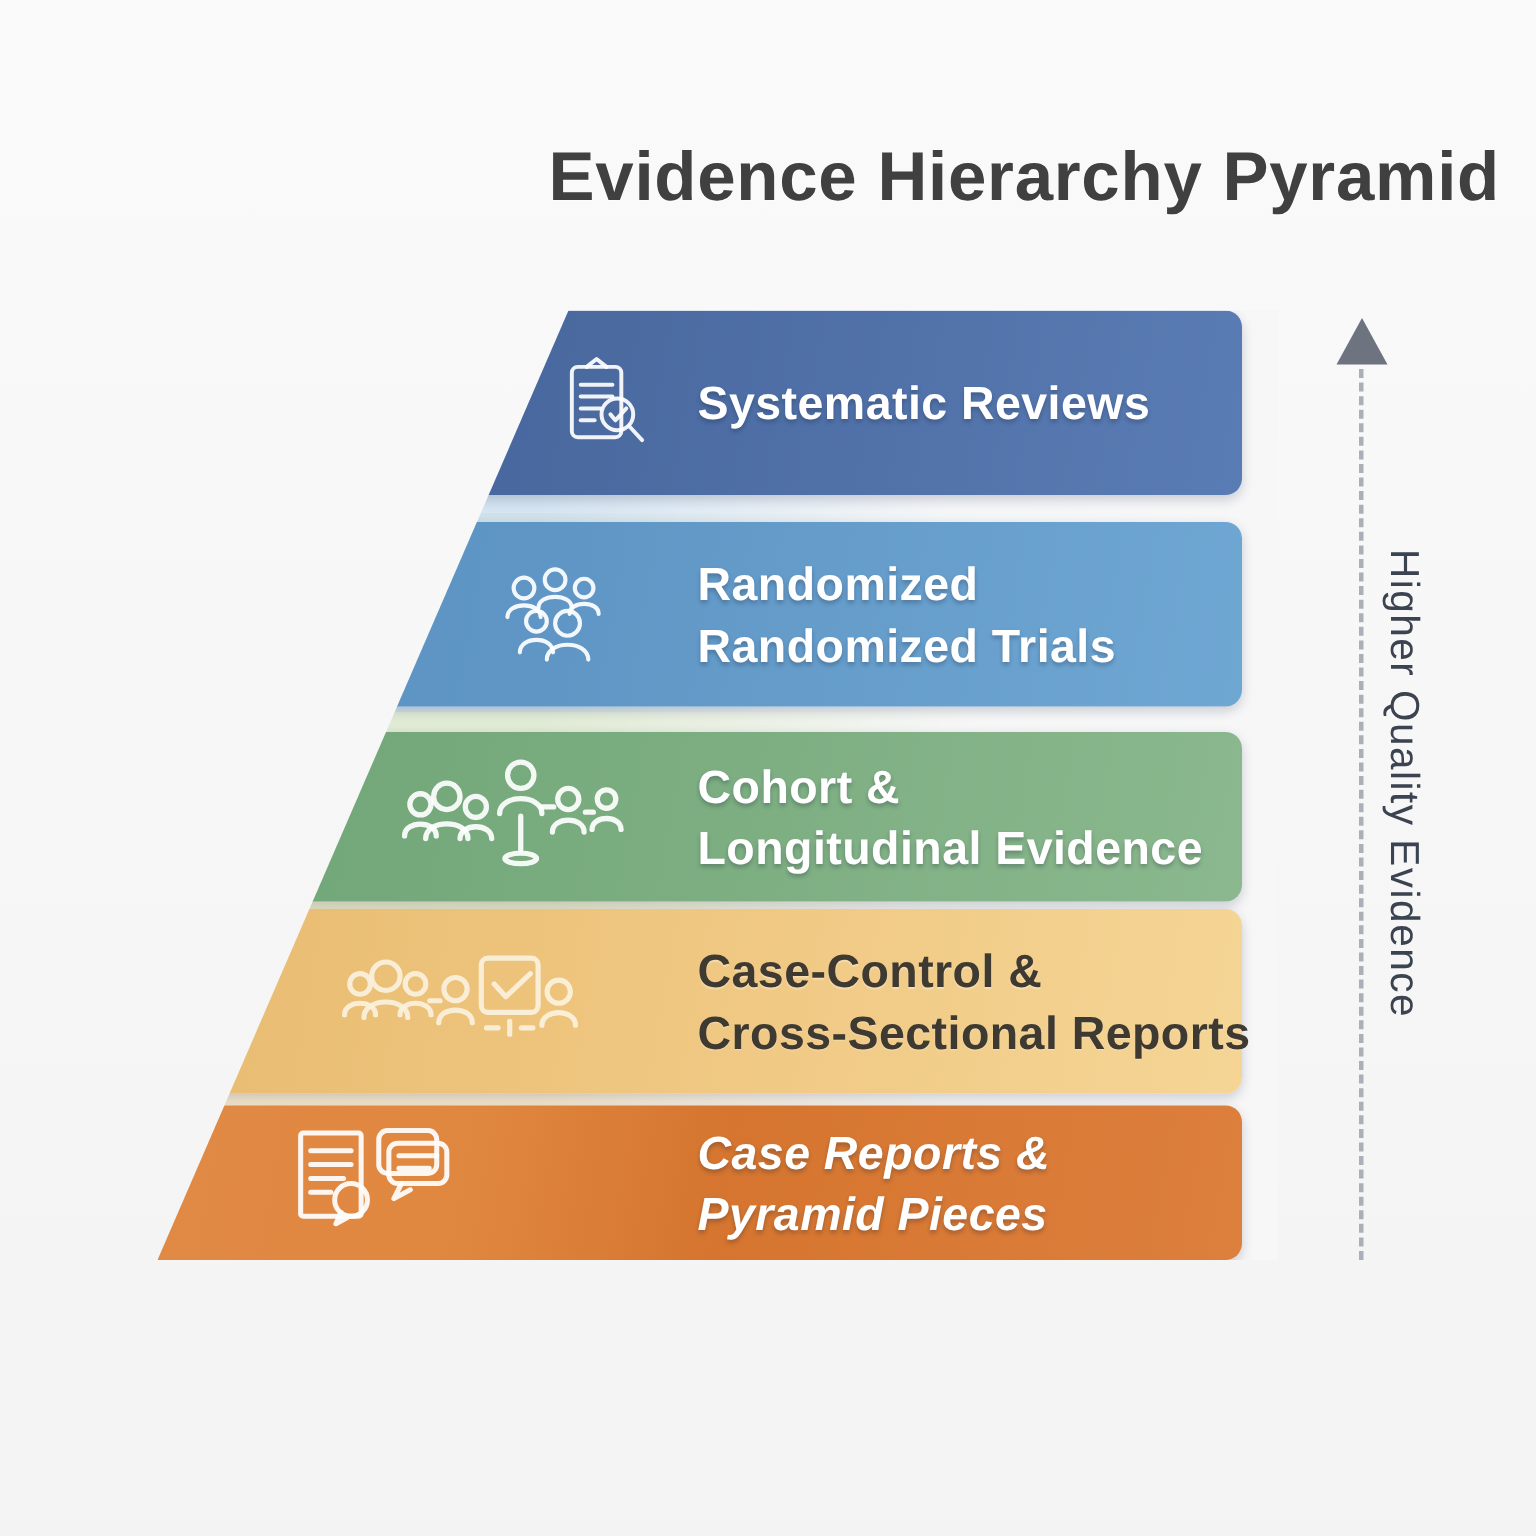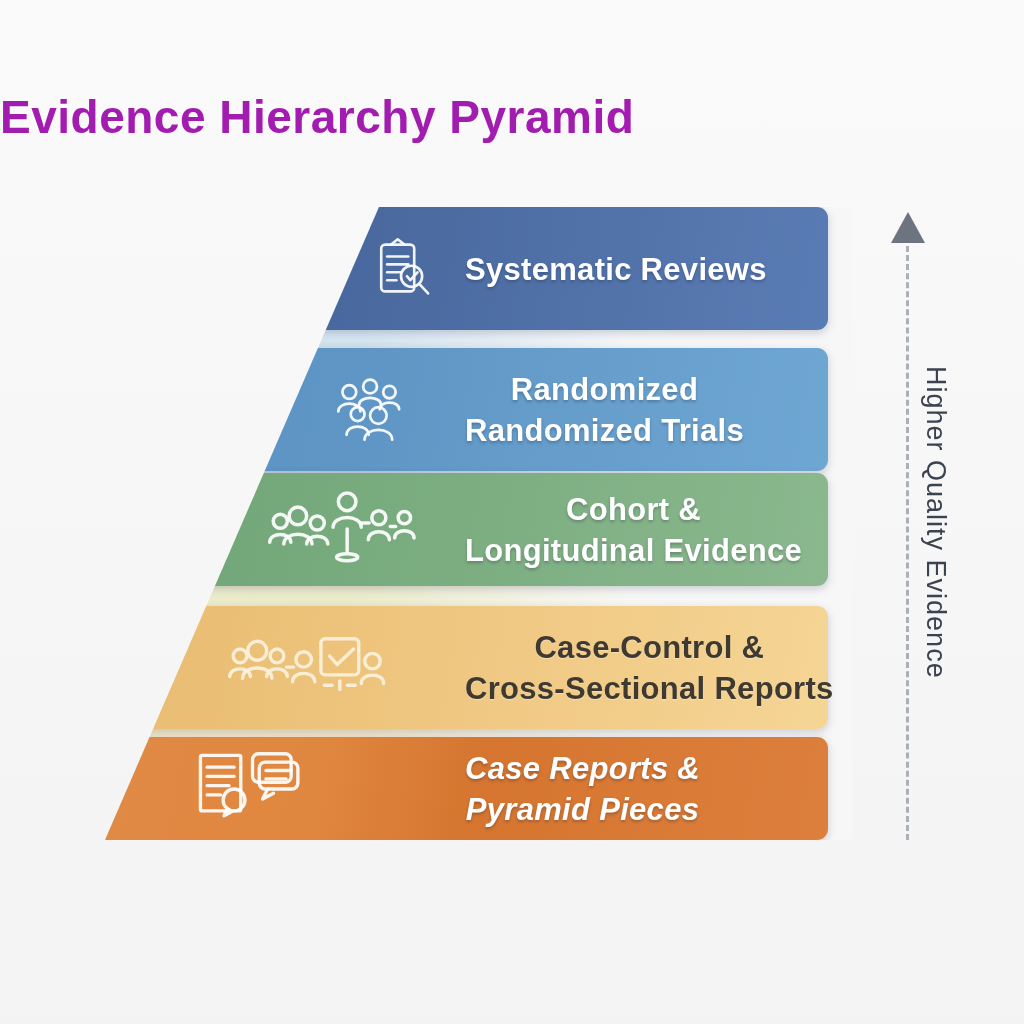--- a/index.html
+++ b/index.html
@@ -4,45 +4,44 @@
 <style>
   html,body{margin:0;padding:0;}
   body{
     width:1024px;height:1024px;overflow:hidden;position:relative;
     background:linear-gradient(180deg,#fafafa 0%,#f6f6f7 60%,#f3f3f4 100%);
     font-family:"Liberation Sans","DejaVu Sans",sans-serif;
   }
   .canvas{position:absolute;inset:0;}
 
   .title{
-    position:absolute;left:0;top:90px;width:1000px;text-align:left;
-    font-size:46px;font-weight:600;color:#a21caf;letter-spacing:.5px;margin:0;
+    position:absolute;left:0;top:90px;width:1000px;text-align:right;
+    font-size:46px;font-weight:600;color:#404040;letter-spacing:.5px;margin:0;
     text-shadow:0 1px 1px rgba(255,255,255,.6);
   }
 
   
   .pyramid{
     position:absolute;left:0;top:207px;width:852px;height:633px;
     clip-path:polygon(379px 0px,852px 0px,852px 633px,105px 633px);
     background:
       linear-gradient(to right, rgba(248,248,249,0) 42%, rgba(248,248,249,.9) 74%, #f7f7f8 96%),
       linear-gradient(to bottom,
         #d5e5f2 0px,#d5e5f2 135px,
         #d0e1ea 135px,#d0e1ea 268px,
         #e0ebd6 268px,#ecebcb 401px,
         #f6e8cd 401px,#f6e8cd 633px);
   }
   .tier{
     position:absolute;left:0;right:24px;border-radius:11px;
     box-shadow:0 3px 8px rgba(45,55,80,.22);
-    text-align:center;
   }
   .t1{top:0;height:123px;background:linear-gradient(100deg,#3c5f9e 0%,#49699f 45%,#5a7cb4 100%);}
   .t2{top:141px;height:123px;background:linear-gradient(100deg,#5690c1 0%,#5f96c5 45%,#6fa7d3 100%);}
-  .t3{top:266px;height:113px;background:linear-gradient(100deg,#6ca374 0%,#78ab7e 45%,#8bb88e 100%);}
+  .t3{top:281px;height:113px;background:linear-gradient(100deg,#6ca374 0%,#78ab7e 45%,#8bb88e 100%);}
   .t4{top:399px;height:123px;background:linear-gradient(100deg,#e5b76a 0%,#eec47d 45%,#f5d595 100%);}
   .t5{top:530px;height:103px;background:linear-gradient(100deg,#e18b49 0%,#e0873f 38%,#d5752f 58%,#dd7f3d 100%);font-style:italic;}
 
   .tier-label{
     position:absolute;left:465px;top:50%;transform:translateY(-50%);
     font-size:31px;line-height:41px;font-weight:600;letter-spacing:.3px;
     color:#fff;text-shadow:0 2px 3px rgba(20,30,50,.28);white-space:nowrap;
   }
   .t4 .tier-label{color:#3f3a31;text-shadow:0 1px 1px rgba(255,255,255,.35);}
   .tier-label span{display:block;}

